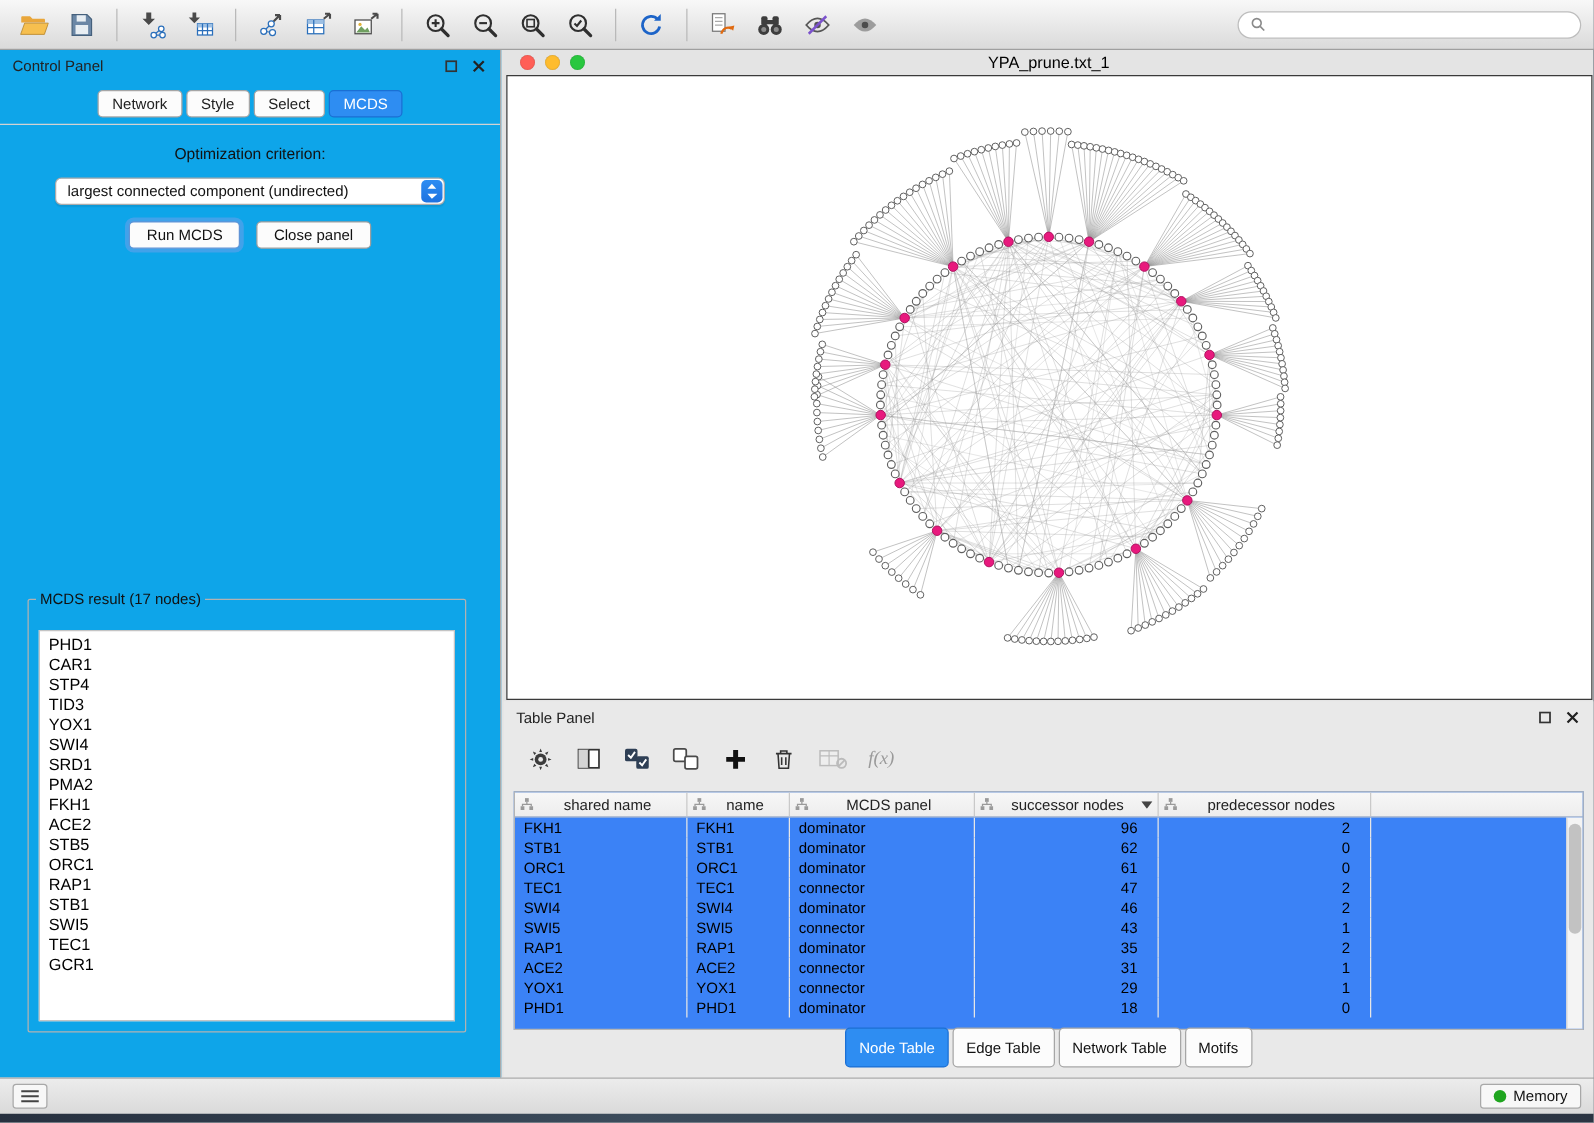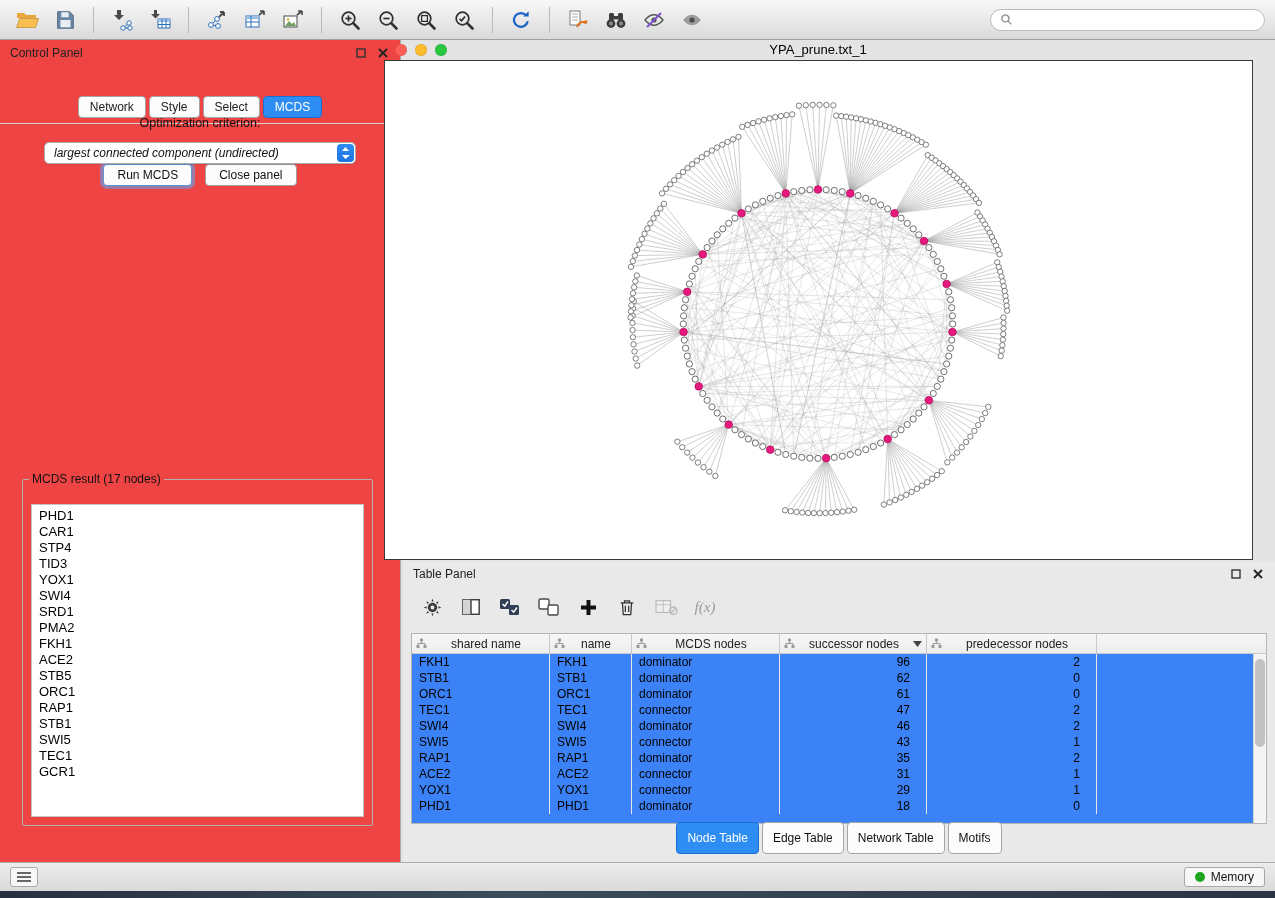--- a/index.html
+++ b/index.html
@@ -13,50 +13,50 @@
   .tb-btn{width:34px;height:30px;border:none;background:transparent;border-radius:4px;
     display:flex;align-items:center;justify-content:center;padding:0;}
   .tb-sep{width:1px;height:26px;background:#b9b9b9;margin:0 7px;}
   .ic{display:inline-flex;align-items:center;justify-content:center;}
   .search-box{margin-left:auto;width:275px;height:22px;border:1px solid #bdbdbd;border-radius:12px;
     background:#fff;display:flex;align-items:center;padding:0 9px;gap:6px;box-sizing:border-box;}
   .search-input{border:none;outline:none;flex:1;font:12px "Liberation Sans",sans-serif;background:transparent;}
 
   
   .control-panel{position:absolute;left:0;top:40px;width:401px;height:822px;
-    background:#ef4444;border-right:1px solid #aaa;box-sizing:border-box;}
+    background:#0ea5e9;border-right:1px solid #aaa;box-sizing:border-box;}
   .panel-header{position:relative;height:26px;display:flex;align-items:center;padding:0 10px;}
   .panel-title{font-size:12px;color:#222;}
   .ph-btns{margin-left:auto;display:flex;gap:8px;align-items:center;}
   .ph-btn{width:14px;height:14px;display:flex;align-items:center;justify-content:center;background:none;border:none;padding:0;}
   .cp-tabs{display:flex;justify-content:center;gap:3px;padding:6px 0 5px 0;border-bottom:1px solid #d2d2d2;}
   .cp-tab{font:12px "Liberation Sans",sans-serif;padding:3px 11px;background:#fcfcfc;color:#222;
-    border:1px solid #a6a6a6;border-radius:4px;margin-top:24px;}
+    border:1px solid #a6a6a6;border-radius:4px;}
   .cp-tab.active{background:var(--accent,#2e8df2);border-color:#1a6fd4;color:#fff;}
   .cp-pane{position:absolute;top:58px;left:0;right:0;bottom:0;}
   .opt-label{margin-top:18px;text-align:center;font-size:12.5px;color:#111;}
   .mac-select{position:relative;margin:12px auto 0 auto;width:312px;height:22px;background:#fff;
     border:1px solid #ababab;border-radius:5px;box-sizing:border-box;display:flex;align-items:center;
-    box-shadow:0 1px 1px rgba(0,0,0,.08);font-style:italic;}
+    box-shadow:0 1px 1px rgba(0,0,0,.08);}
   .sel-label{font-size:12px;padding-left:9px;white-space:nowrap;overflow:hidden;}
   .sel-step{position:absolute;right:1px;top:1px;bottom:1px;width:17px;border-radius:4px;
     background:linear-gradient(var(--accent,#2e8df2),#1d72e0);display:flex;align-items:center;justify-content:center;}
-  .cp-buttons{display:flex;justify-content:center;gap:13px;}
+  .cp-buttons{display:flex;justify-content:center;gap:13px;margin-top:13px;}
   .btn{font:12px "Liberation Sans",sans-serif;padding:3px 13px;background:#fcfcfc;border:1px solid #9f9f9f;
     border-radius:4px;color:#111;}
   .focusring{box-shadow:0 0 0 3px rgba(100,160,235,.6);border-color:#5f94d6;}
   .mcds-fieldset{position:absolute;left:10px;right:15px;top:362px;bottom:24px;margin:12px;
     border:1px solid #b2b2b2;border-radius:2px;padding:2px 6px 8px 6px;}
   .mcds-fieldset legend{font-size:12px;color:#111;padding:0 3px;}
   .mcds-listbox{position:absolute;left:8px;right:8px;top:18px;bottom:8px;background:#fff;
     border:1px solid #c4c4c4;overflow:hidden;padding:3px 0;}
   .mcds-item{font-size:13px;line-height:16px;padding:0 7px;color:#000;}
 
   
-  .net-window{position:absolute;left:382px;top:40px;width:872px;height:521px;}
+  .net-window{position:absolute;left:403px;top:40px;width:872px;height:521px;}
   .net-titlebar{position:relative;height:20px;}
   .tl{position:absolute;top:4px;width:12px;height:12px;border-radius:50%;box-shadow:inset 0 0 1px rgba(0,0,0,.35);}
   .tl-red{left:13px;background:var(--traffic-red,#ff5f57);}
   .tl-yellow{left:33px;background:var(--traffic-yellow,#febc2e);}
   .tl-green{left:53px;background:var(--traffic-green,#29c73f);}
   .net-title{position:absolute;left:0;right:0;top:2px;text-align:center;font-size:13px;color:#000;}
   .net-canvas{position:absolute;left:2px;right:1px;top:20px;bottom:1px;background:#fff;border:1px solid #3a3a3a;box-sizing:border-box;}
   .net-canvas svg{display:block;width:100%;height:100%;}
 
   
@@ -1167,21 +1167,21 @@
           <span class="ic">
               <svg width="11" height="11" viewBox="0 0 11 11">
                 <g fill="#9a9a9a">
                   <rect x="4" y="0.5" width="3" height="3"></rect>
                   <rect x="0.5" y="7" width="3" height="3"></rect>
                   <rect x="7.5" y="7" width="3" height="3"></rect>
                 </g>
                 <path d="M5.5 3.5v2M2 7V5.5h7V7" stroke="#9a9a9a" fill="none"></path>
               </svg>
             </span>
-          <span class="th-label">MCDS nodes</span>
+          <span class="th-label">MCDS panel</span>
         </div>
         <div class="th">
           <span class="ic">
               <svg width="11" height="11" viewBox="0 0 11 11">
                 <g fill="#9a9a9a">
                   <rect x="4" y="0.5" width="3" height="3"></rect>
                   <rect x="0.5" y="7" width="3" height="3"></rect>
                   <rect x="7.5" y="7" width="3" height="3"></rect>
                 </g>
                 <path d="M5.5 3.5v2M2 7V5.5h7V7" stroke="#9a9a9a" fill="none"></path>

